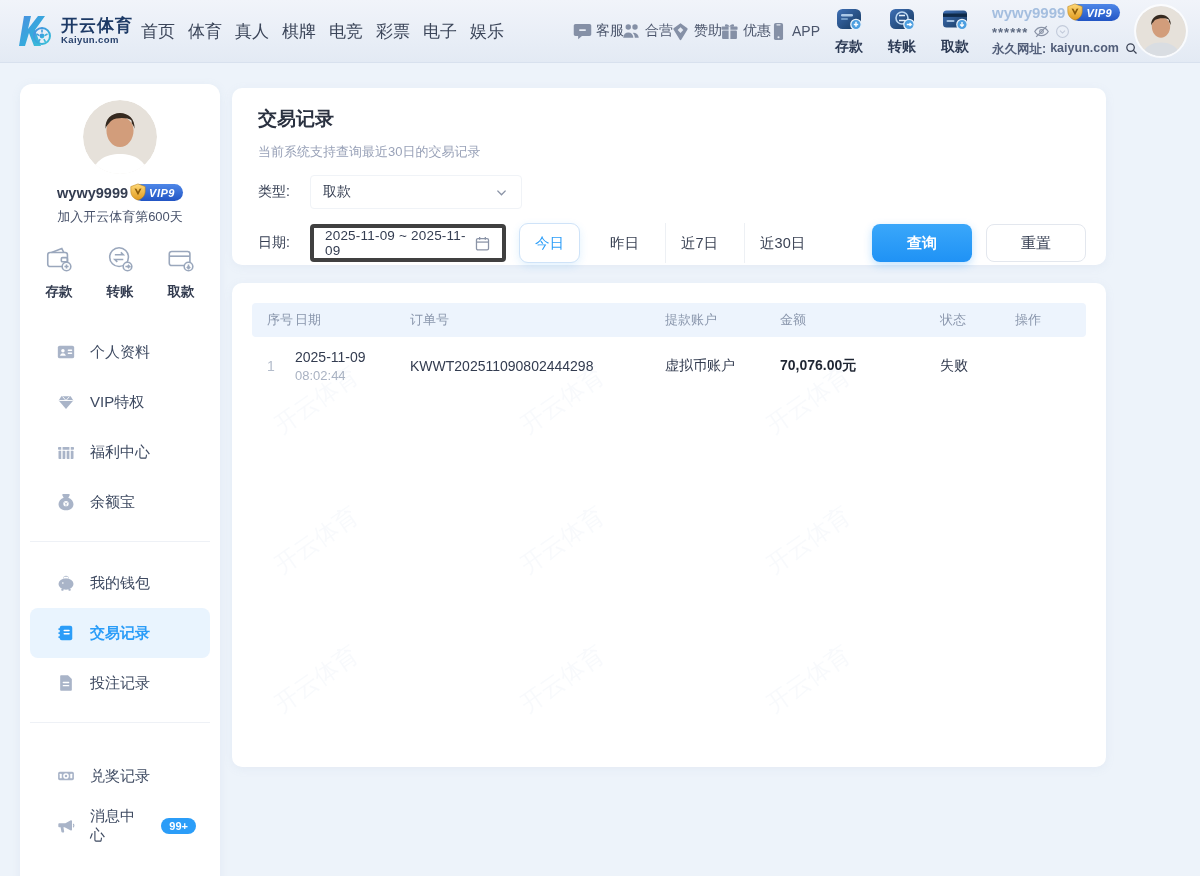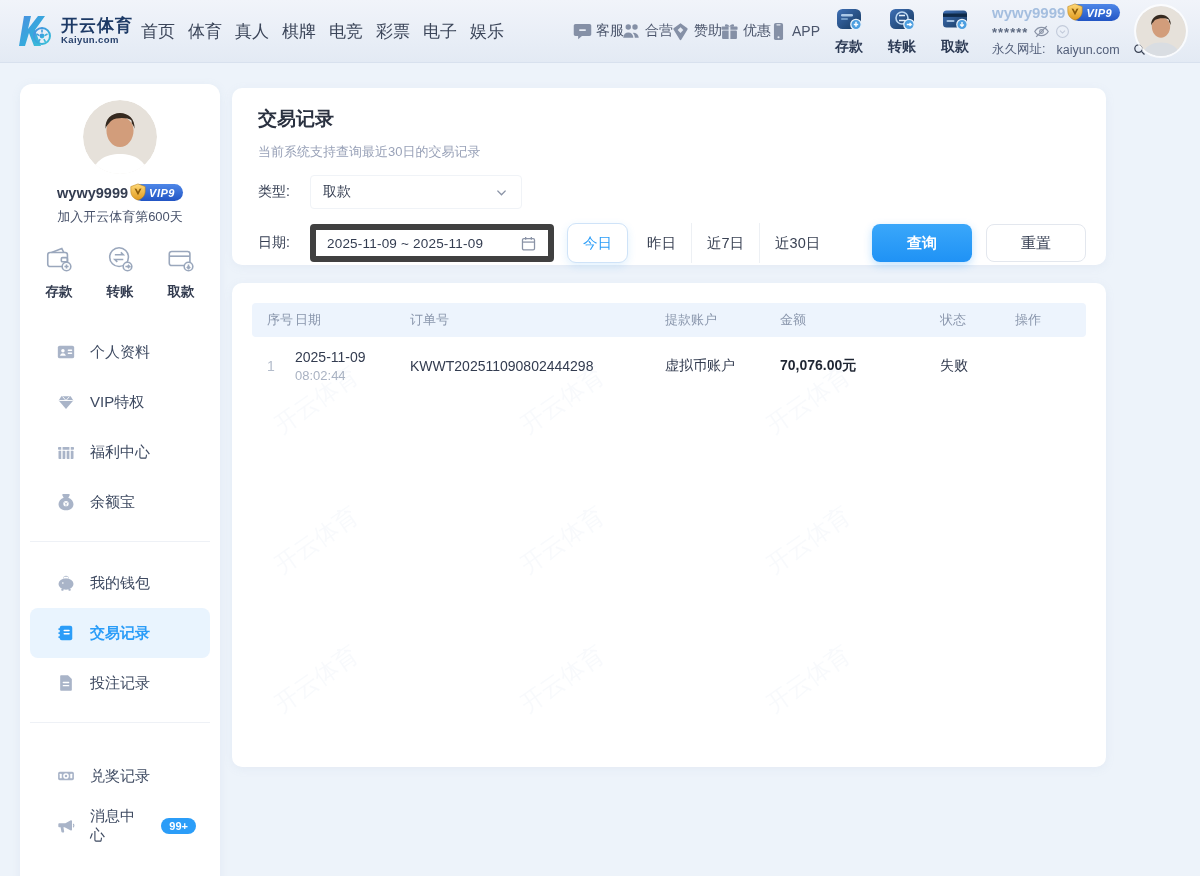--- a/index.html
+++ b/index.html
@@ -23,21 +23,21 @@
   .qlink .qi { height:21px; display:flex; align-items:flex-end; color:#8590a6; }
   .qlink .ql { font-size:14px; color:#4b556b; white-space:nowrap; }
   .wgroup { display:flex; gap:11px; margin-left:20px; }
   .wlink { width:42px; display:flex; flex-direction:column; align-items:center; gap:2px; cursor:pointer; }
   .wlink .ql { font-size:14px; color:#2c3a54; font-weight:600; white-space:nowrap; }
   .userblock { margin-left:16px; width:132px; display:flex; flex-direction:column; gap:1px; }
   .u-row1 { display:flex; align-items:center; gap:5px; }
   .u-name { font-size:15px; color:#a4bedf; font-weight:600; }
   .u-row2 { display:flex; align-items:center; gap:5px; }
   .u-masked { font-size:13px; font-weight:700; color:#5d6980; letter-spacing:1px; padding-top:3px; }
-  .u-row3 { display:flex; align-items:center; gap:11px; font-size:12.5px; color:#525e79; white-space:nowrap; }
+  .u-row3 { display:flex; gap:4px; font-size:12.5px; color:#525e79; white-space:nowrap;font-weight:bold; }
   .vip-badge { position:relative; display:inline-flex; align-items:center; height:17px;
     background:linear-gradient(180deg,#4e87e8,#2255c4); border-radius:9px; padding:0 8px 0 16px; }
   .vip-badge svg { position:absolute; left:-4px; top:-1px; }
   .vip-text { font-size:11px; font-weight:800; font-style:italic; color:#fff; letter-spacing:.5px; }
   .avatar { width:50px; height:50px; border-radius:50%; overflow:hidden; margin:0 14px 0 12px;
     box-shadow:0 0 0 2px rgba(255,255,255,.75); cursor:pointer; flex:none; }
   .avatar svg, .s-avatar svg { width:100%; height:100%; display:block; }
 
   
   .sidebar { position:absolute; left:20px; top:84px; width:200px; height:810px;
@@ -65,24 +65,24 @@
   
   .filter-card { position:absolute; left:232px; top:88px; width:874px; height:177px;
     background:#fff; border-radius:10px; box-shadow:0 2px 10px rgba(150,170,200,.10); padding:18px 20px 0 26px; }
   .pg-title { font-size:19px; font-weight:800; color:#2a3140; }
   .pg-sub { margin-top:11px; font-size:13px; color:#99a2b8; }
   .f-row { display:flex; align-items:center; margin-top:14px; }
   .f-label { font-size:14px; color:#353e52; width:44px; }
   .type-select { margin-left:8px; width:212px; height:34px; border:1px solid #f0f3f7; border-radius:4px;
     display:flex; align-items:center; padding:0 12px; cursor:pointer; }
   .type-val { font-size:14px; color:#333c50; flex:1; }
-  .date-input { margin-left:8px; width:244px; height:38px; border:6px solid #404040; border-radius:4px;
+  .date-input { margin-left:8px; width:196px; height:38px; border:4px solid #404040; border-radius:4px;
     display:flex; align-items:center; padding:0 11px; cursor:pointer; }
   .date-val { font-size:13.5px; color:#333c50; flex:1; letter-spacing:.2px; }
-  .ranges { display:flex; margin-left:13px; }
+  .ranges { display:flex; margin-left:13px;gap:11px; }
   .range-btn { padding:0 15px; height:40px; display:flex; align-items:center; font-size:14.5px;
     color:#3a4254; cursor:pointer; white-space:nowrap; }
   .range-btn.active { border:1px solid #cfe3f8; border-radius:9px; background:#fff; color:#2b9df8;
     box-shadow:0 3px 8px rgba(43,157,248,.14); margin-right:4px; }
   .range-btn.sep { border-left:1px solid #edf0f4; }
   .f-actions { margin-left:auto; display:flex; gap:14px; }
   .btn { width:100px; height:38px; border-radius:8px; display:flex; align-items:center; justify-content:center;
     font-size:15px; cursor:pointer; }
   .btn-primary { background:linear-gradient(180deg,#3aa7fa,#1f92f5); color:#fff; font-weight:600;
     box-shadow:0 3px 8px rgba(43,157,248,.3); }

